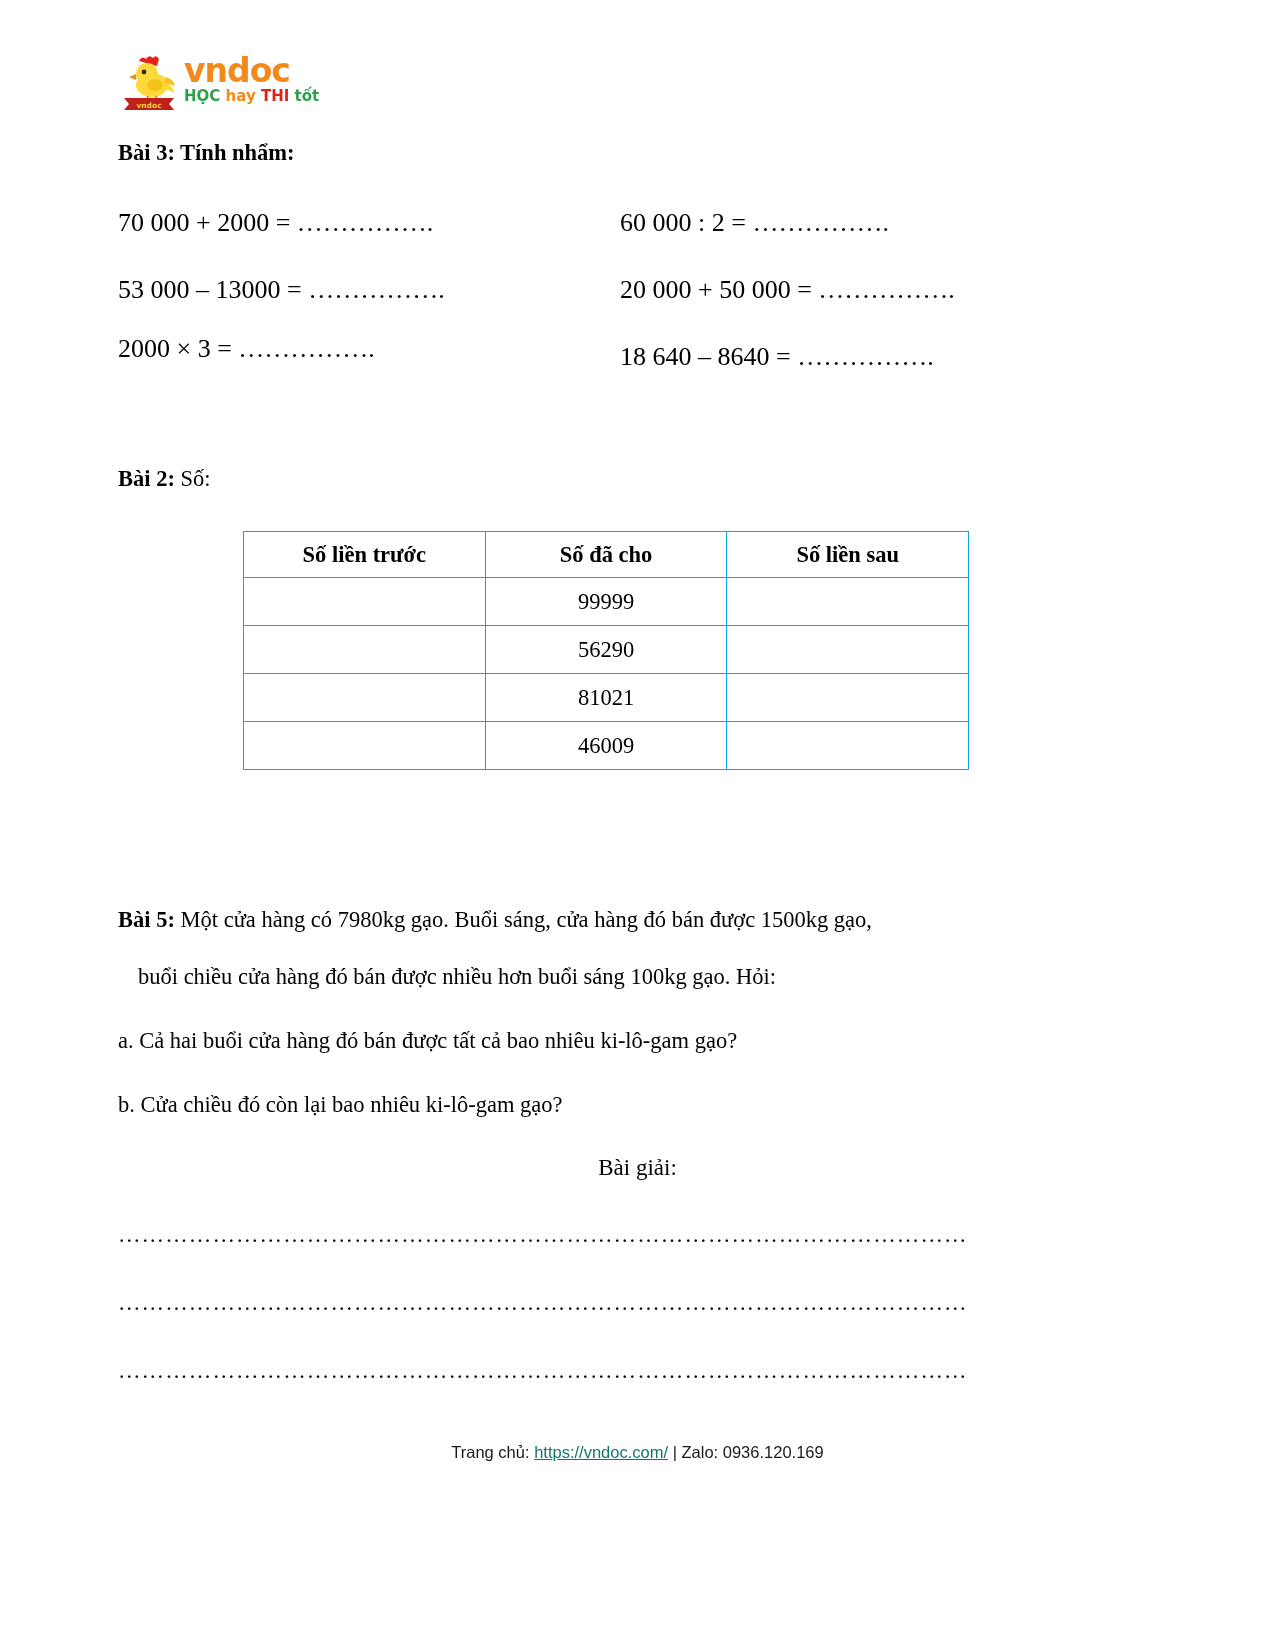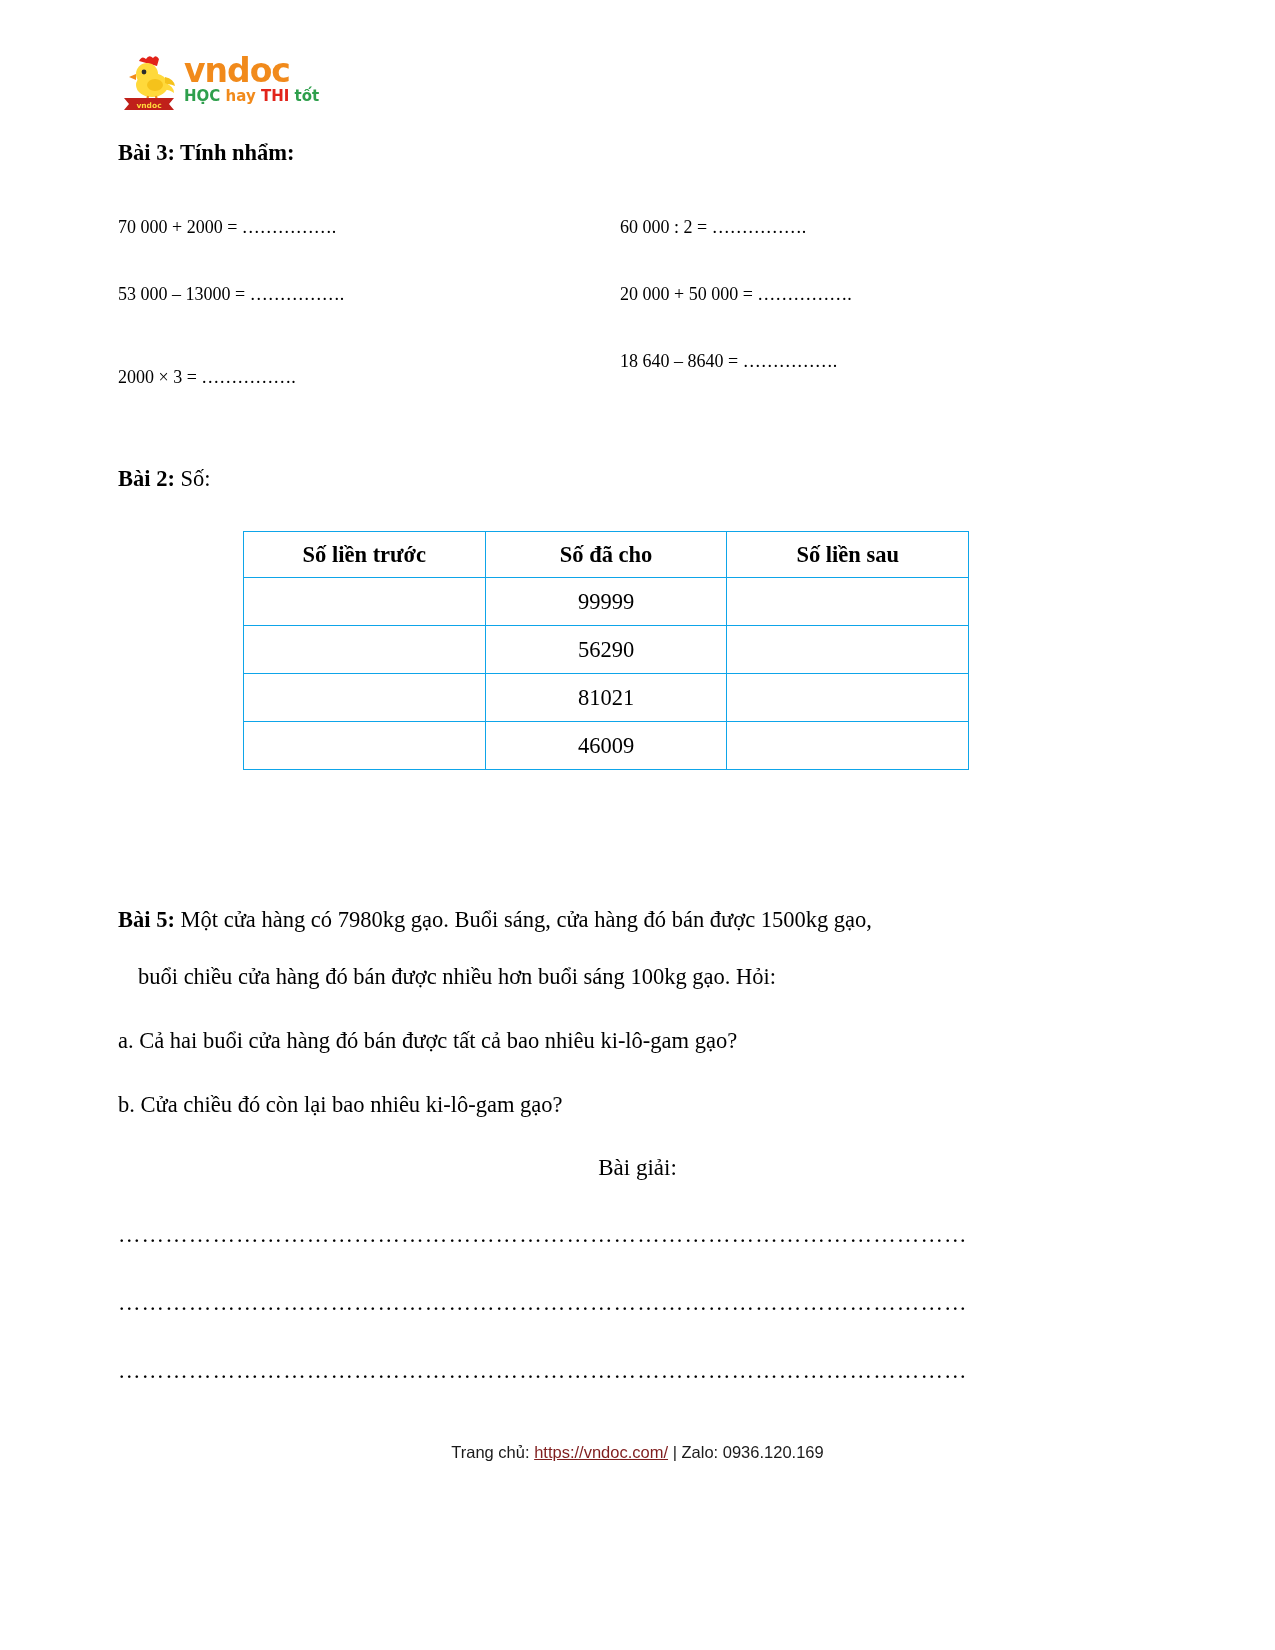--- a/index.html
+++ b/index.html
@@ -76,23 +76,22 @@
   }
   .b { font-weight: bold; }
   .body-line {
     position: absolute;
     font-size: 22.5px;
     line-height: 1.2;
     white-space: nowrap;
   }
   .eq {
     position: absolute;
-    font-size: 18px;
-    white-space: nowrap;
-    margin-top: 9px;
+    font-size: 26px;
+    white-space: nowrap;
   }
 
   
   .num-table {
     position: absolute;
     left: 243px;
     top: 531px;
     width: 726px;
     border-collapse: collapse;
     font-size: 22.5px;
@@ -137,21 +136,21 @@
     position: absolute;
     left: 0;
     top: 1443px;
     width: 1275px;
     text-align: center;
     font-family: "Liberation Sans", "DejaVu Sans", sans-serif;
     font-size: 16.5px;
     color: #1a1a1a;
   }
   .footer a {
-    color: #7f1d1d;
+    color: #0f766e;
     text-decoration: underline;
   }
 </style>
 </head>
 <body>
 
 <div class="page">
 
   <div class="logo-block">
     <div class="logo-mascot">
@@ -192,21 +191,21 @@
   <div class="hd" style="left:118px; top:140px;">
     <span class="b">Bài 3:</span><span class="b"> Tính nhẩm:</span>
   </div>
 
   <div class="eq" style="left:118px; top:208px;">70 000 + 2000 = …………….</div>
   <div class="eq" style="left:620px; top:208px;">60 000 : 2 = …………….</div>
 
   <div class="eq" style="left:118px; top:275px;">53 000 – 13000 = …………….</div>
   <div class="eq" style="left:620px; top:275px;">20 000 + 50 000 = …………….</div>
 
-  <div class="eq" style="left:118px; top:358px;">2000 × 3 = …………….</div>
+  <div class="eq" style="left:118px; top:334px;">2000 × 3 = …………….</div>
   <div class="eq" style="left:620px; top:342px;">18 640 – 8640 = …………….</div>
 
   <div class="hd" style="left:118px; top:466px;">
     <span class="b">Bài 2:</span><span> Số:</span>
   </div>
 
   <table class="num-table">
     <thead>
       <tr>
         <th class="col-before">Số liền trước</th>

